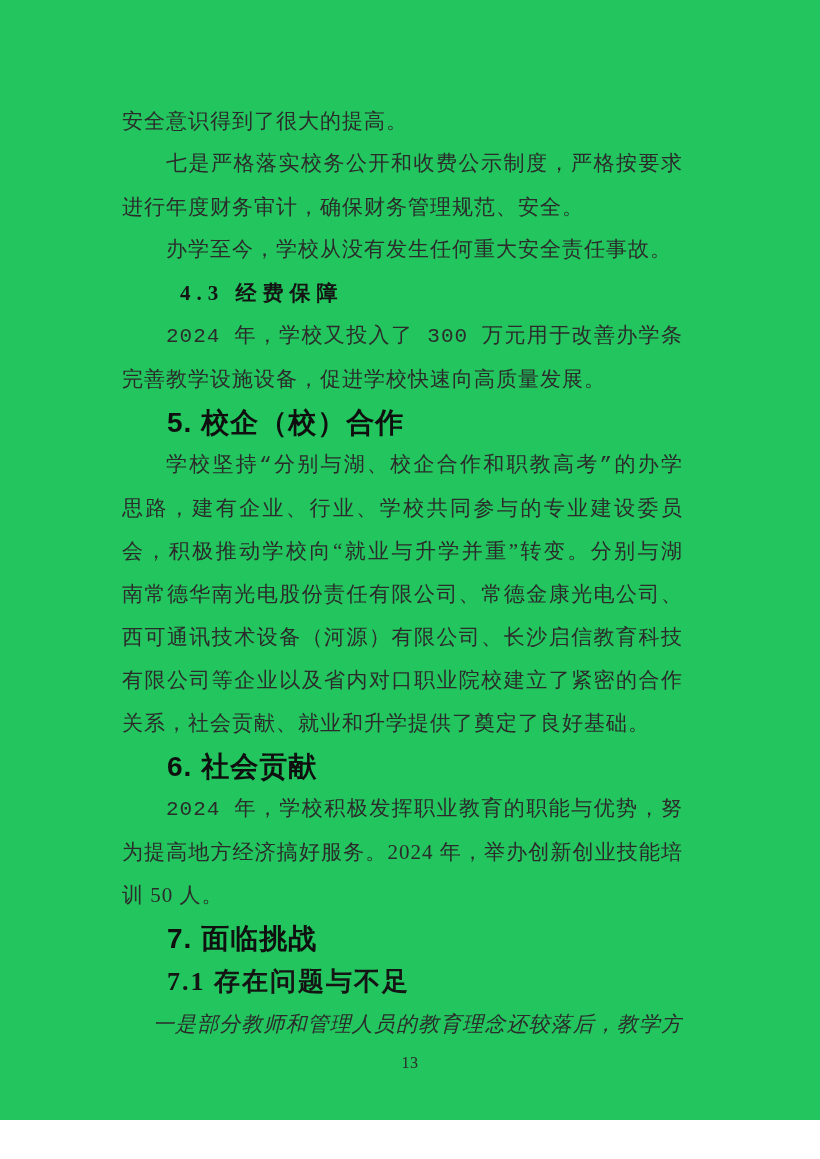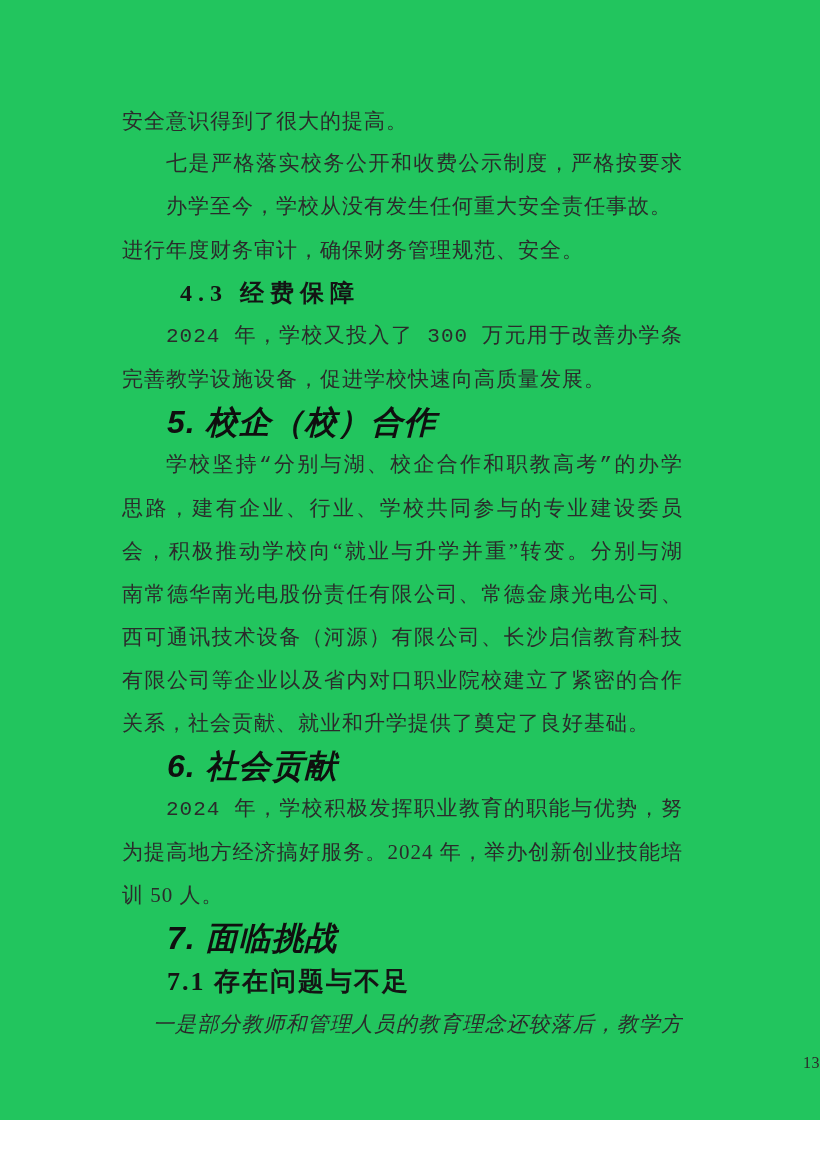--- a/index.html
+++ b/index.html
@@ -23,62 +23,61 @@
   .fill {
     text-align:justify;
     text-align-last:justify;
     text-justify:inter-character;
   }
   .ind { padding-left:44px;font-family:Liberation Mono, monospace; }
   .ind-sm { padding-left:31px;font-style:italic; }
   .h2 {
     font-family:"Liberation Sans","DejaVu Sans",sans-serif;
     font-weight:bold;
-    font-size:32px;
+    font-size:28px;
     letter-spacing:1px;
     line-height:43px; height:43px;
     padding-left:45px;
     color:#0f0f0f;
-    font-style:italic;
   }
   .h3 {
     font-weight:bold;
-    font-size:24px;
+    font-size:21px;
     letter-spacing:6px;
     line-height:43px; height:43px;
     padding-left:58px;
     color:#141414;
   }
   .h3k {
     font-weight:bold;
     font-size:26px;
     letter-spacing:2px;
     line-height:43px; height:43px;
     padding-left:45px;
     color:#141414;
   }
   .pagenum {
     position:absolute;
     top:1054px; left:0;
     width:100%;
-    text-align:right;
+    text-align:center;
     font-size:16px;
     letter-spacing:0.5px;
     color:#2b2b2b;
   }
 </style>
 </head>
 <body>
 
 <div class="page">
   <div class="content">
     <div class="ln">安全意识得到了很大的提高。</div>
     <div class="ln fill ind">七是严格落实校务公开和收费公示制度，严格按要求</div>
+    <div class="ln">进行年度财务审计，确保财务管理规范、安全。</div>
     <div class="ln ind">办学至今，学校从没有发生任何重大安全责任事故。</div>
-    <div class="ln">进行年度财务审计，确保财务管理规范、安全。</div>
     <div class="h3">4.3 经费保障</div>
     <div class="ln fill ind">2024 年，学校又投入了 300 万元用于改善办学条件，</div>
     <div class="ln">完善教学设施设备，促进学校快速向高质量发展。</div>
     <div class="h2">5. 校企（校）合作</div>
     <div class="ln fill ind">学校坚持“分别与湖、校企合作和职教高考”的办学</div>
     <div class="ln fill">思路，建有企业、行业、学校共同参与的专业建设委员</div>
     <div class="ln fill">会，积极推动学校向“就业与升学并重”转变。分别与湖</div>
     <div class="ln fill">南常德华南光电股份责任有限公司、常德金康光电公司、</div>
     <div class="ln fill">西可通讯技术设备（河源）有限公司、长沙启信教育科技</div>
     <div class="ln fill">有限公司等企业以及省内对口职业院校建立了紧密的合作</div>

